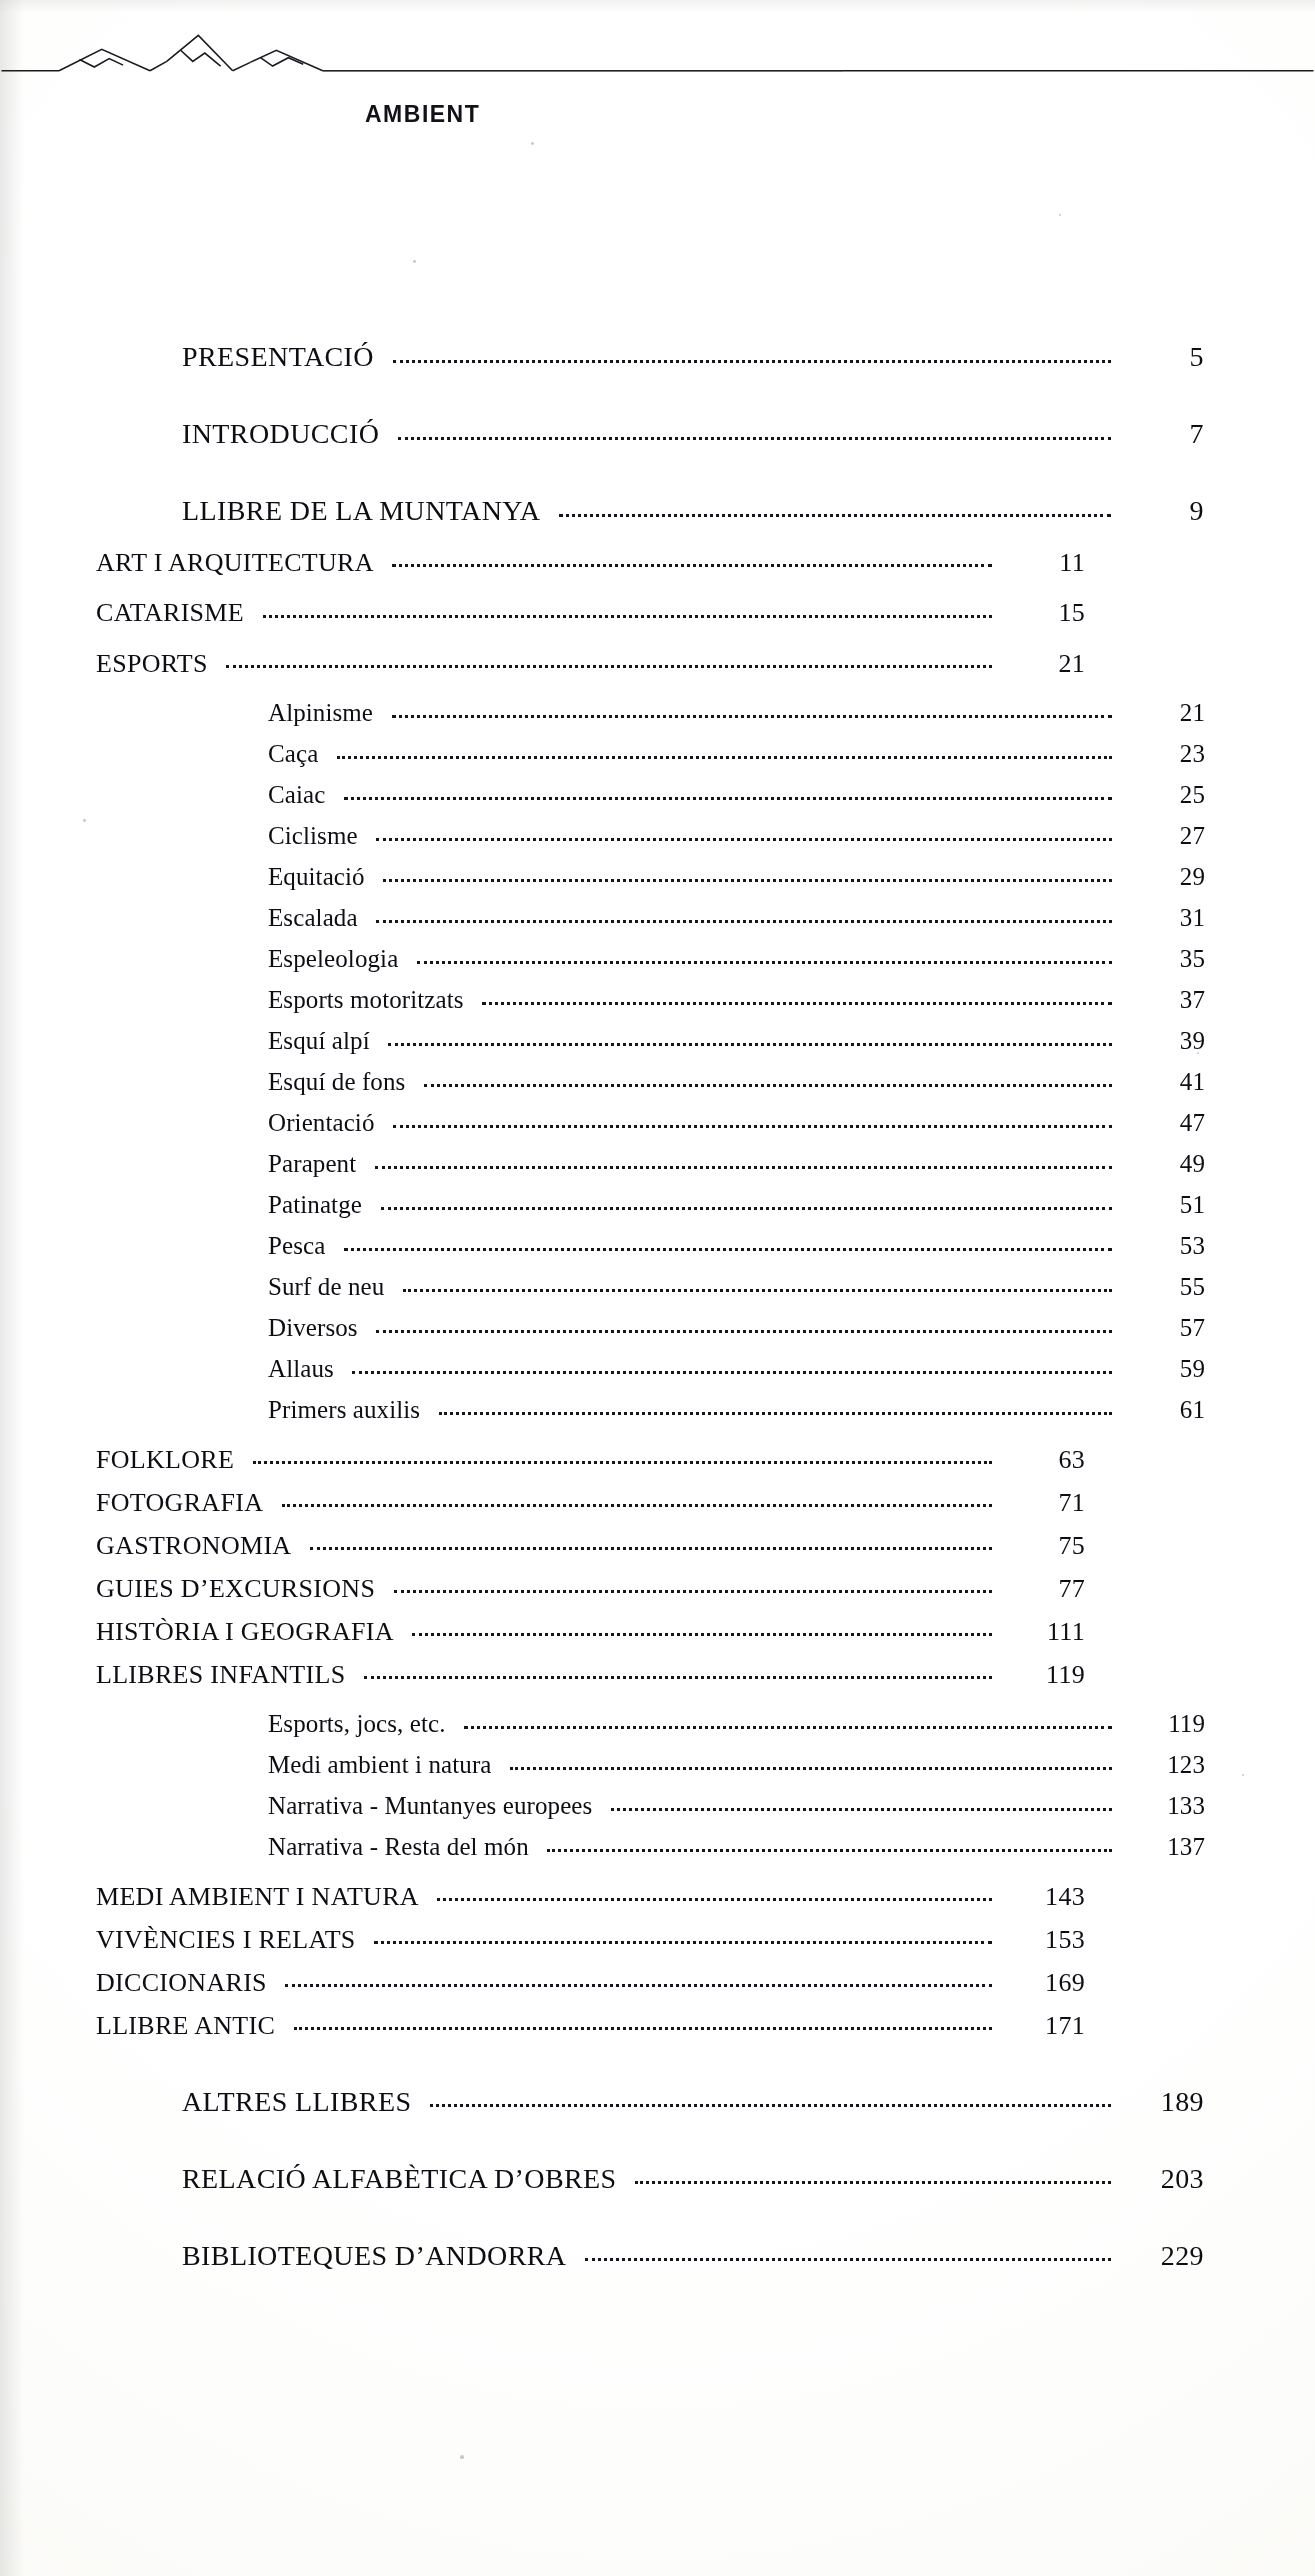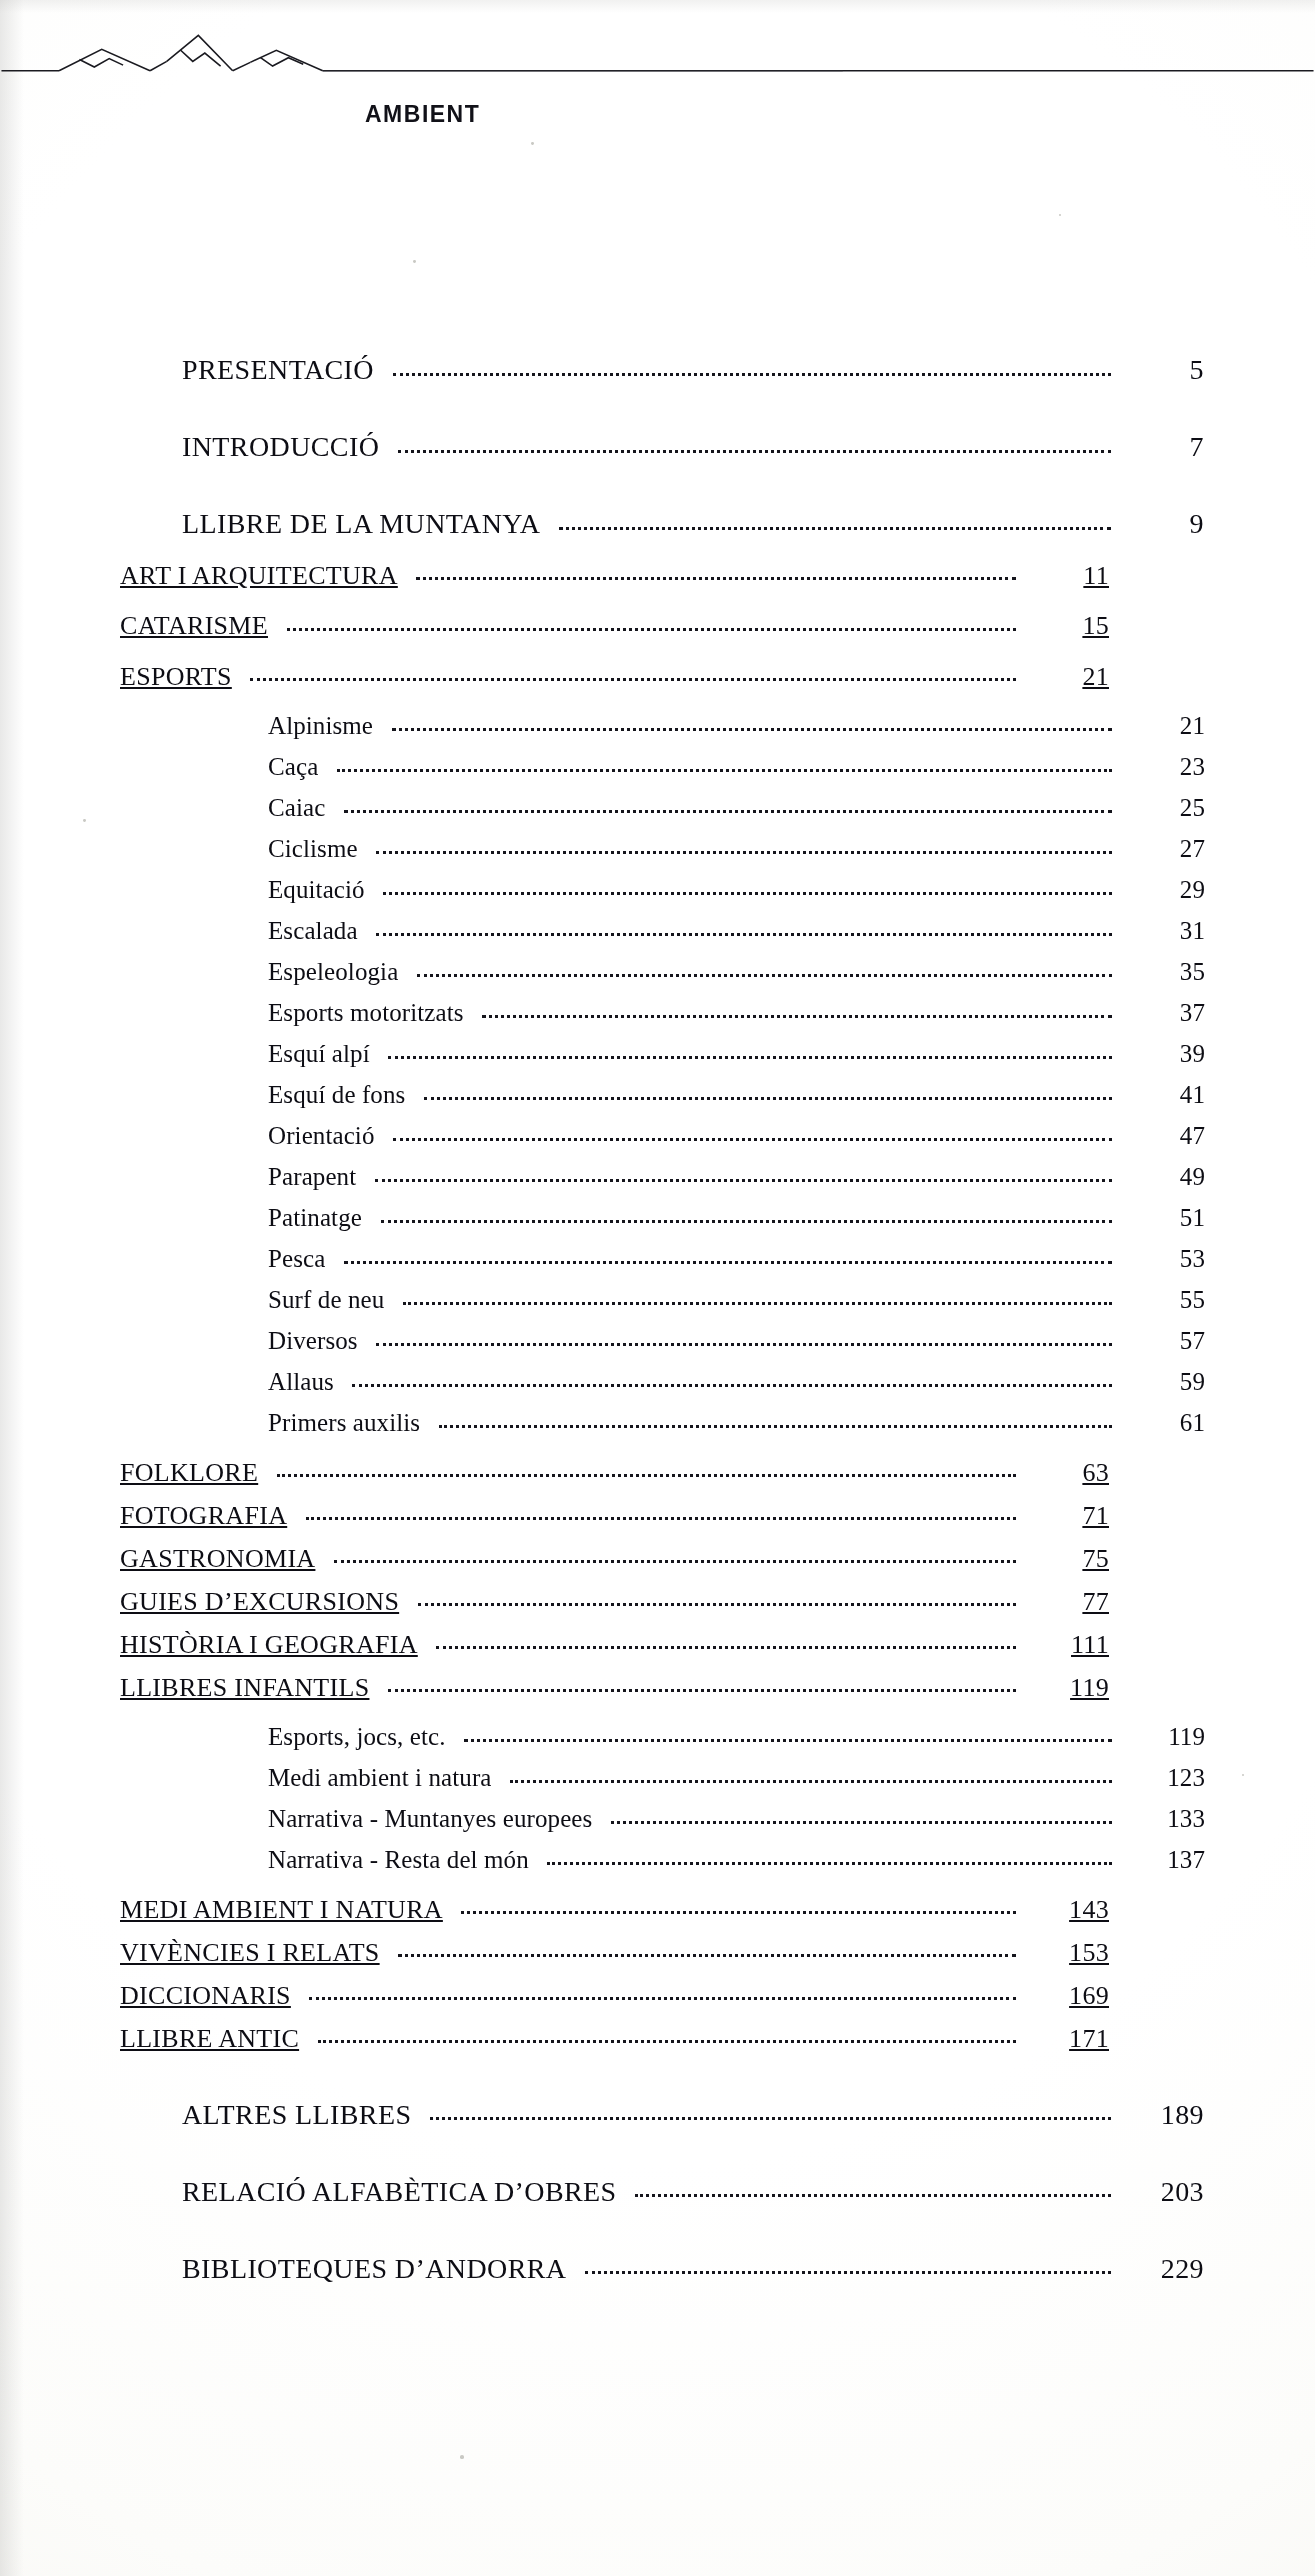--- a/index.html
+++ b/index.html
@@ -59,21 +59,21 @@
     font-size: 23px;
     font-weight: 700;
     letter-spacing: 1.5px;
     color: #111118;
   }
 
   
   .toc {
     position: absolute;
     left: 0;
-    top: 354px;
+    top: 341px;
     width: 1315px;
   }
   .toc-row {
     display: flex;
     align-items: baseline;
     width: 1022px;
     margin-left: 182px;
     white-space: nowrap;
   }
   .toc-label {
@@ -109,23 +109,22 @@
   }
   .lvl1 { margin-left: 182px; width: 1022px; }
 
   
   .lvl2 .toc-label,
   .lvl2 .toc-page {
     font-size: 26px;
     letter-spacing: 0.3px;
   }
   .lvl2 {
-    margin-left: 120px;
+    margin-left: 96px;
     width: 989px;
-    text-decoration: underline;
   }
 
   
   .lvl3 .toc-label,
   .lvl3 .toc-page {
     font-size: 25px;
     letter-spacing: 0.1px;
   }
   .lvl3 {
     margin-left: 268px;

